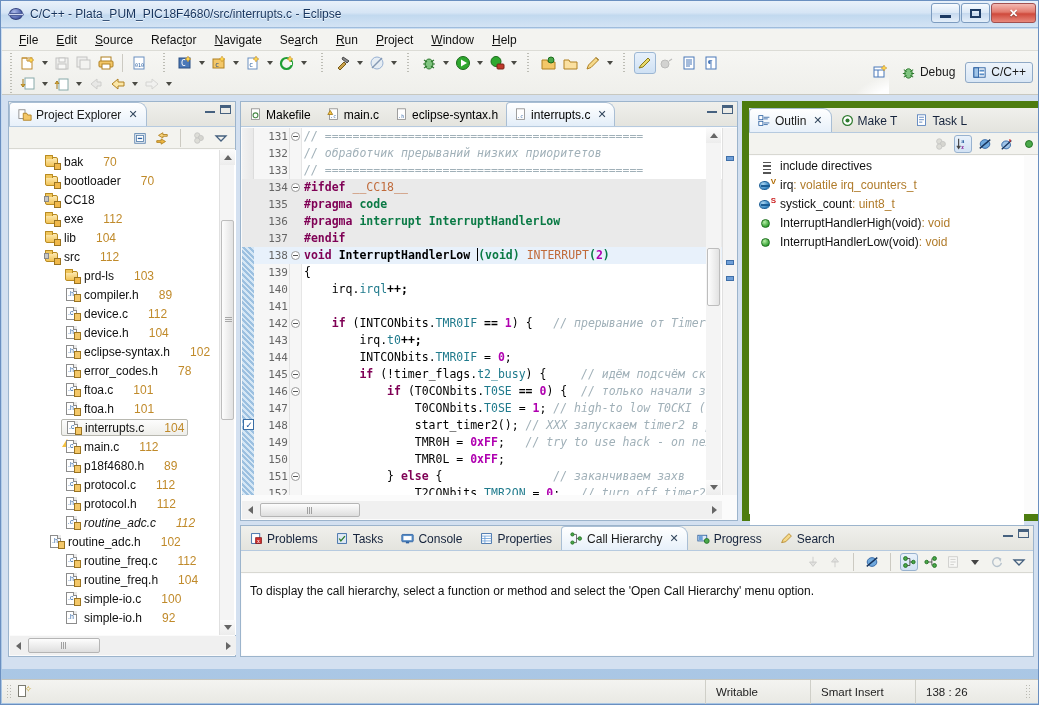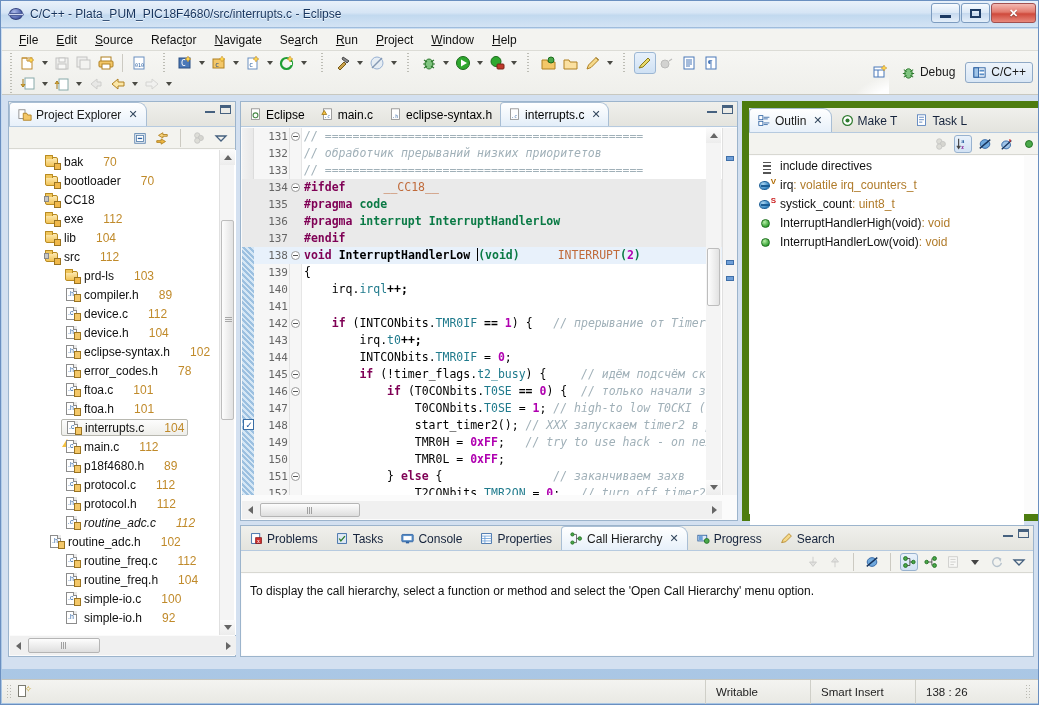--- a/index.html
+++ b/index.html
@@ -260,21 +260,21 @@
     position:absolute;left:49px;top:4px;width:9px;height:9px;border:1px solid #9a9a9a;border-radius:50%;
     background:#fff;
   }
   .fold-mark::after{content:"";position:absolute;left:1px;top:3px;width:5px;height:1px;background:#555;}
   .k-kw{color:#7f0055;font-weight:bold;}
   .k-pp{color:#7f0055;font-weight:bold;}
   .k-cm{color:#a0b0b8;font-style:italic;}
   .k-num{color:#b000b0;font-weight:bold;}
   .k-fn{color:#000;}
   .k-fld{color:#1f7a8c;}
-  .k-macro{color:#c06a3a;margin-left:31px;}
+  .k-macro{color:#c06a3a;}
   .k-type{color:#0a7a45;font-weight:bold;}
   .k-id{color:#000;}
   .k-ref{color:#0a7a45;font-weight:bold;}
   .marker-bar {
     position:absolute; left:0; top:0; width:12px; height:17px;
     background-image:repeating-linear-gradient(45deg,#9cc0e0 0 2px,#d6e7f5 2px 4px);
   }
   .ovr-ruler {
     position:absolute; right:0; top:26px; width:15px; height:367px; background:#f4f4f4; border-left:1px solid #e0e0e0;
   }
@@ -966,21 +966,21 @@
     </div>
 
     <div class="part" id="editor-part">
       <div class="part-tabs" id="editor-tabbar">
 
       <div class="etab inactive">
             <svg width="13" height="13" viewBox="0 0 16 16">
               <rect x="3" y="1" width="10" height="13" fill="#fff" stroke="#8a8a8a"></rect>
               <circle cx="8" cy="9" r="3" fill="none" stroke="#4a8a4a" stroke-width="1.4"></circle>
             </svg>
-            <span>Eclipse</span>
+            <span>Makefile</span>
           </div>
           <div class="etab inactive">
             <svg width="13" height="13" viewBox="0 0 16 16">
               <rect x="3" y="1" width="10" height="13" fill="#fff" stroke="#8a8a8a"></rect>
               <text x="4" y="12" font-size="6" fill="#2a5fa0" font-family="monospace">.c</text>
               <path d="M1 8 l3 -5 3 5z" fill="#f5c242" stroke="#a07818"></path>
             </svg>
             <span>main.c</span>
           </div>
           <div class="etab inactive">

